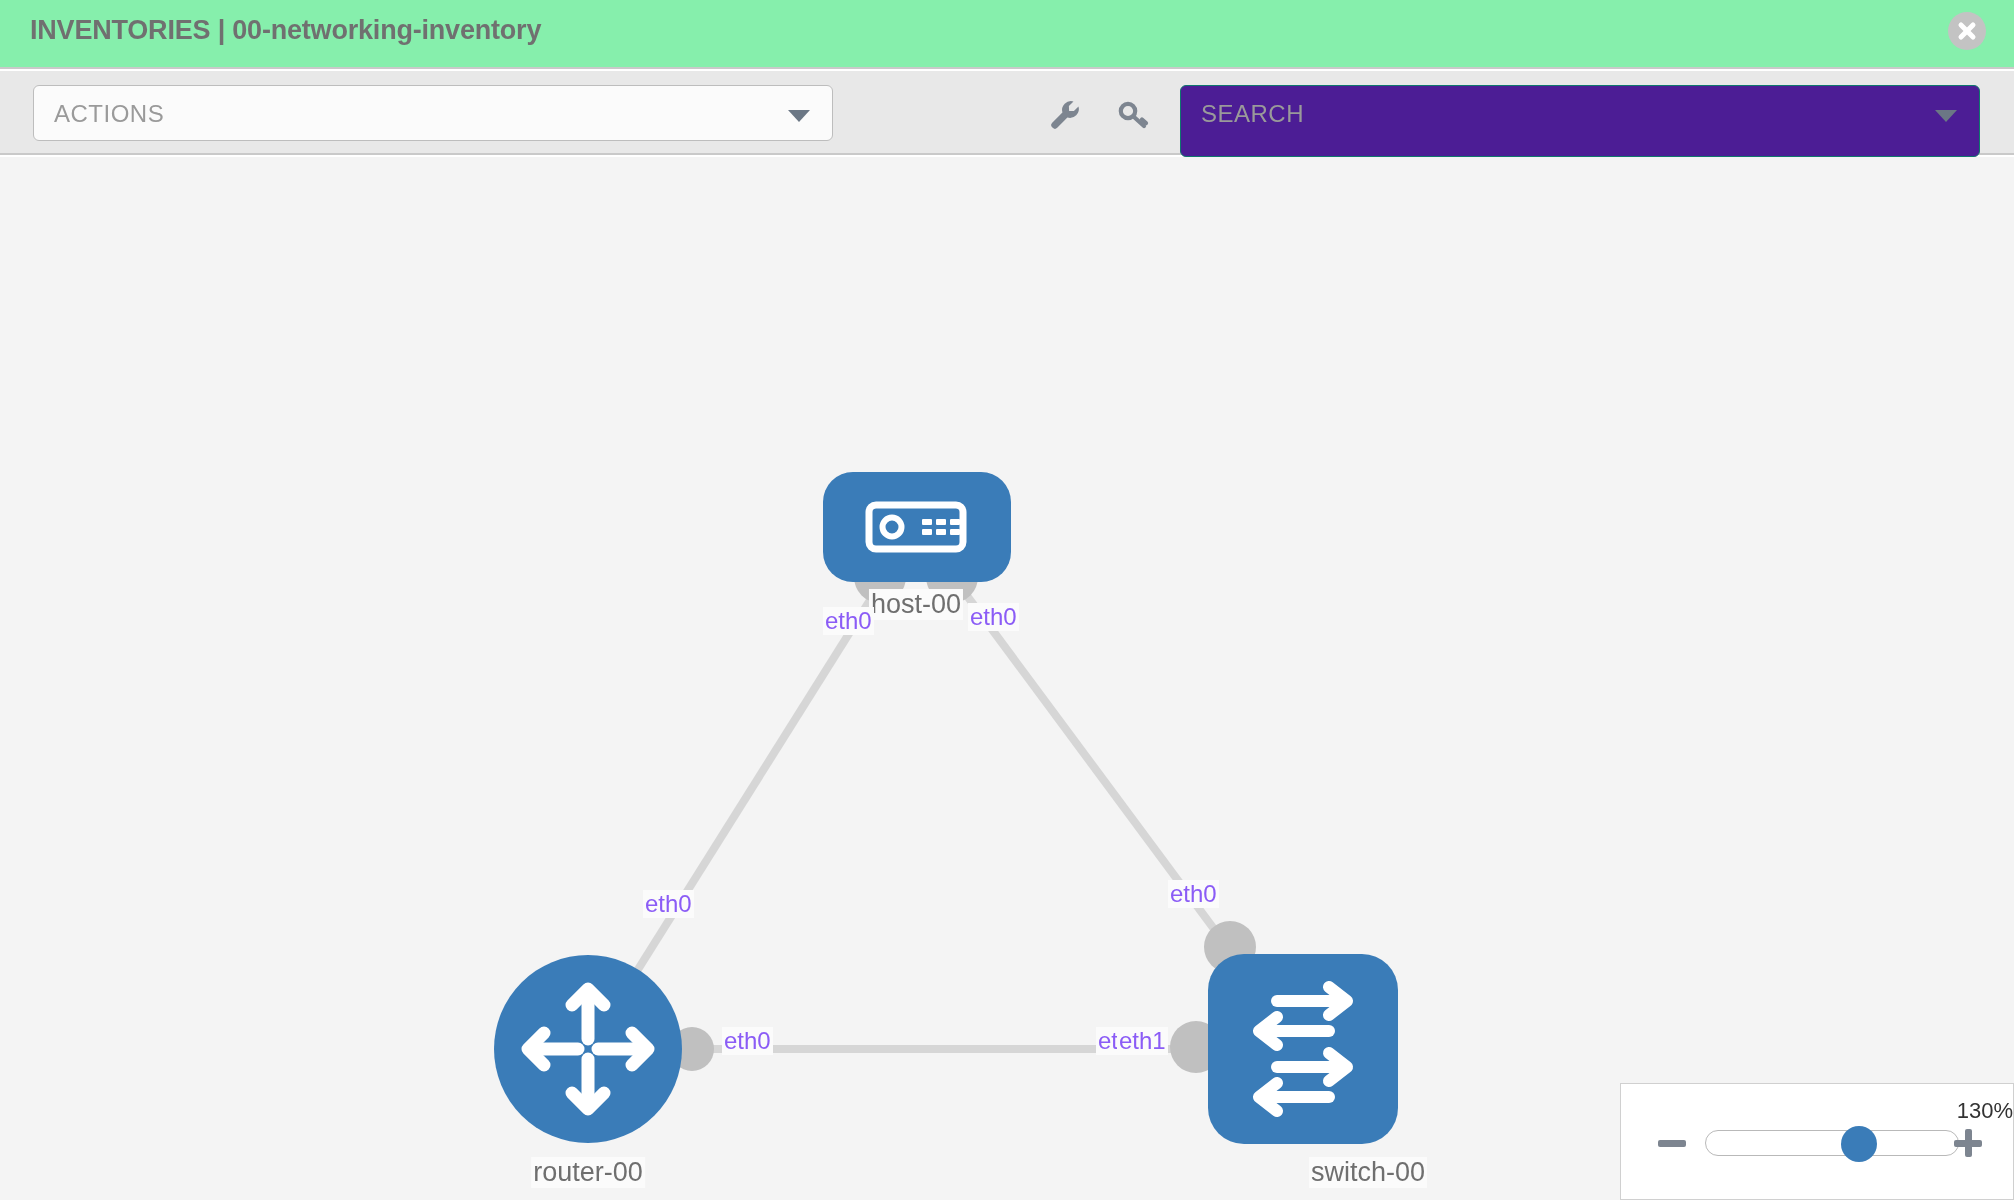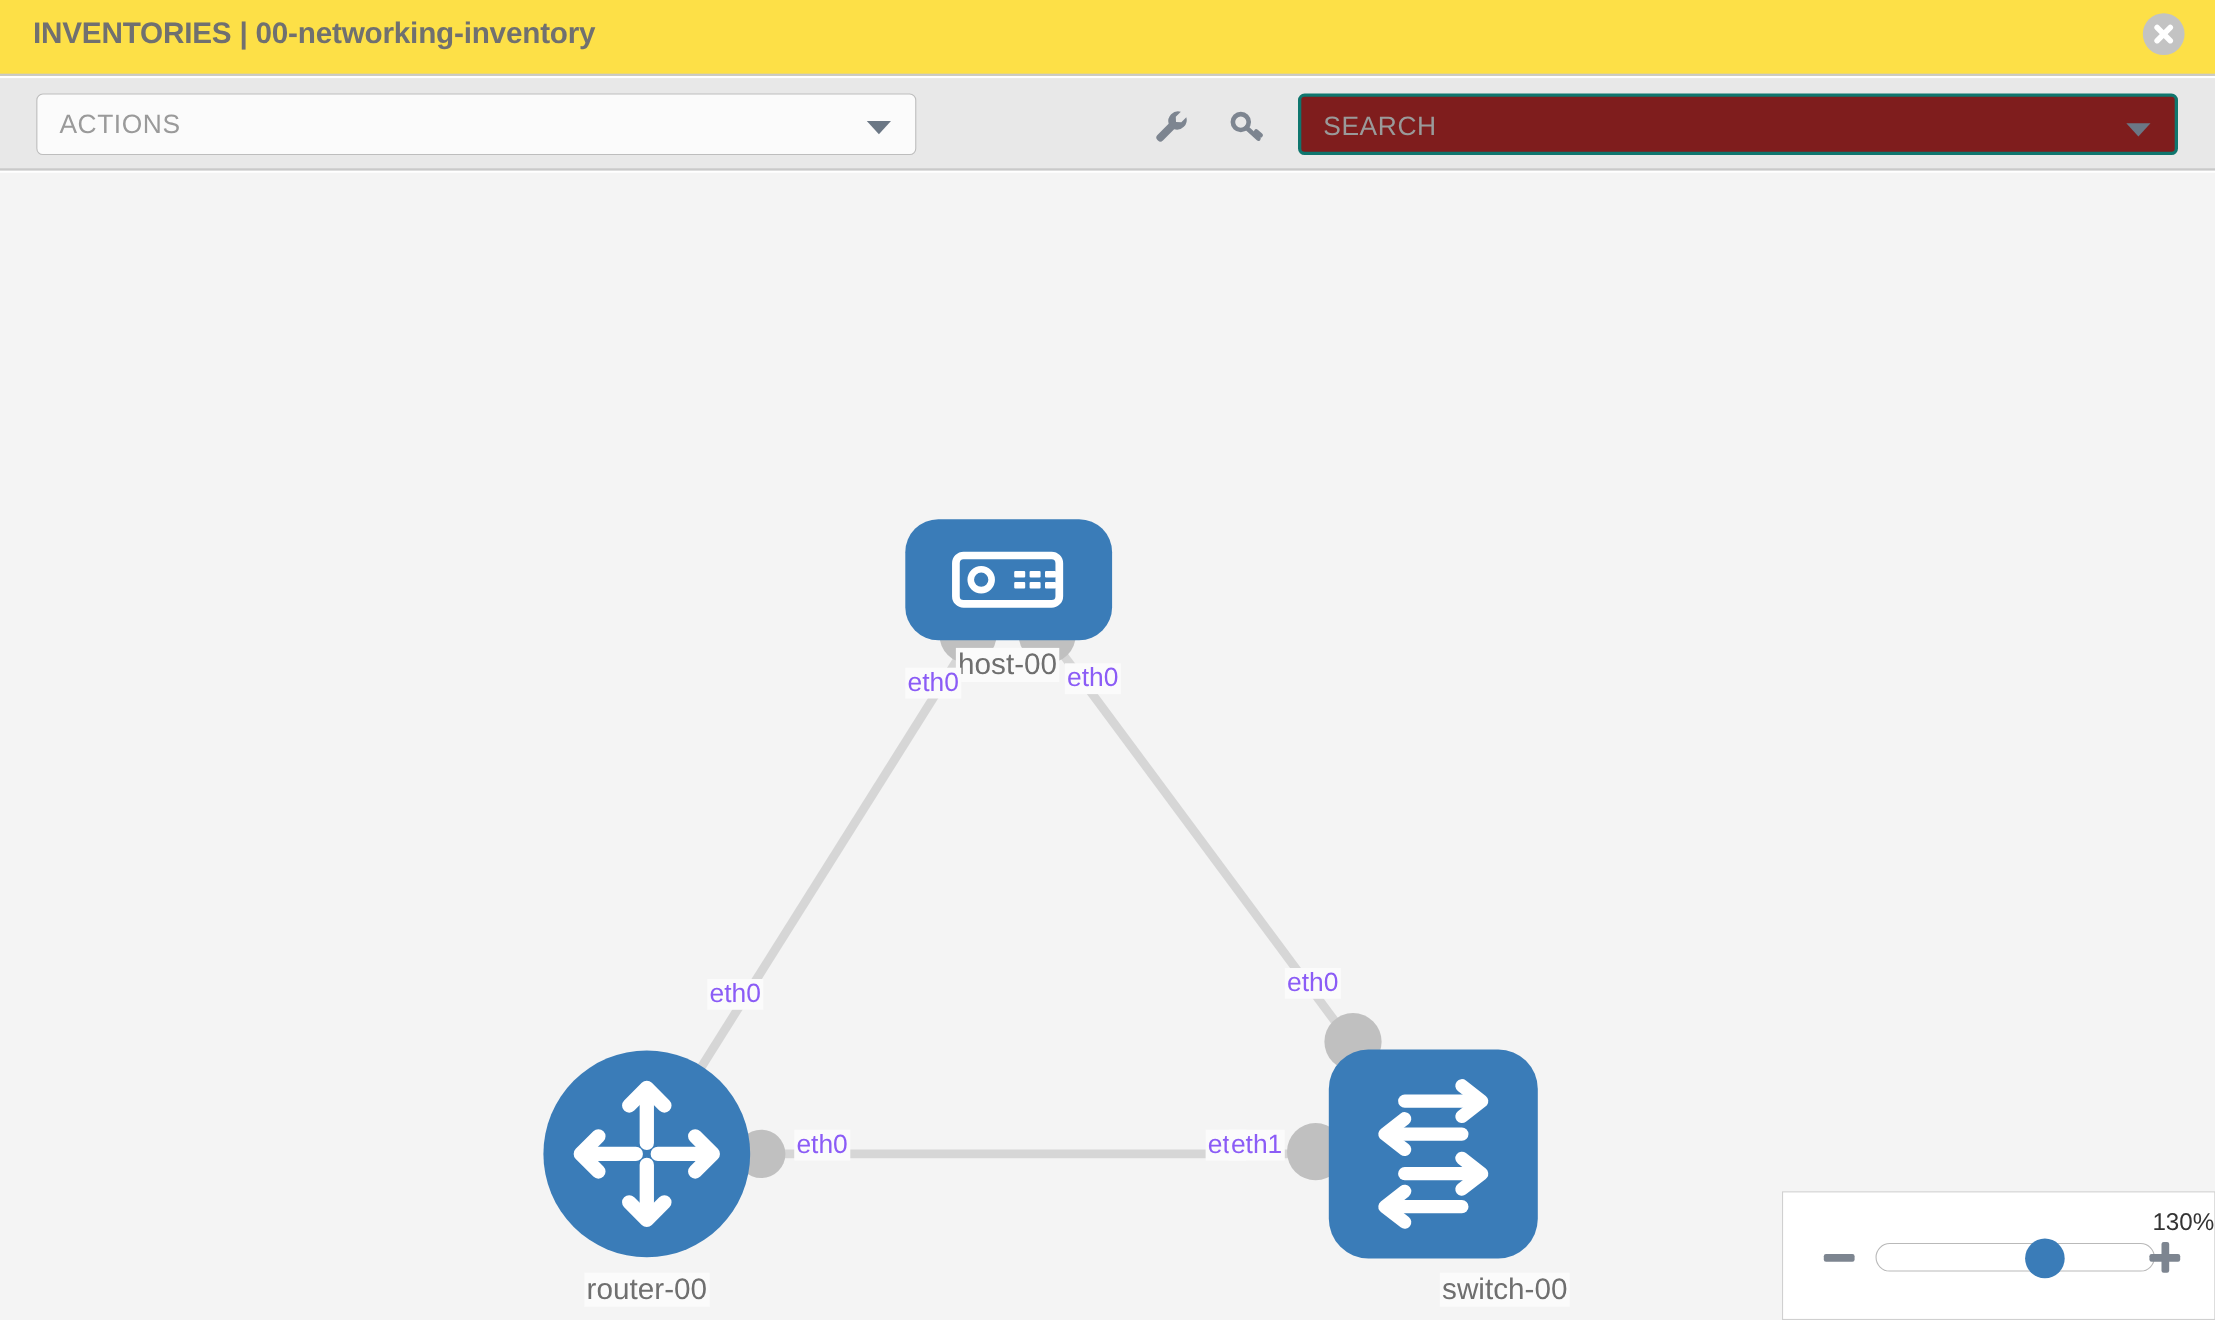--- a/index.html
+++ b/index.html
@@ -16,21 +16,21 @@
     width: 2014px;
     height: 1200px;
     background: #ffffff;
   }
 
   
   .header {
     position: absolute;
     left: 0; top: 0;
     width: 2014px; height: 69px;
-    background: #fde047;
+    background: #86efac;
     border-bottom: 2px solid #c9c9c9;
   }
   .page-title {
     position: absolute;
     left: 30px; top: 15px;
     font-size: 27px;
     font-weight: bold;
     color: #707070;
     letter-spacing: -0.2px;
     white-space: nowrap;
@@ -83,23 +83,23 @@
     top: 24px;
     width: 40px; height: 40px;
     cursor: pointer;
   }
   .tool-icon.wrench { left: 1045px; }
   .tool-icon.key    { left: 1113px; }
 
   .search-field {
     position: absolute;
     left: 1180px; top: 14px;
-    width: 800px; height: 56px;
-    background: #7f1d1d;
-    border: 3px solid #0f766e;
+    width: 800px; height: 72px;
+    background: #4c1d95;
+    border: 1px solid #0f766e;
     border-radius: 6px;
     cursor: text;
   }
   .search-field .label {
     position: absolute;
     left: 20px; top: 14px;
     font-size: 24px;
     color: #9a9a9a;
     letter-spacing: 0.5px;
   }

